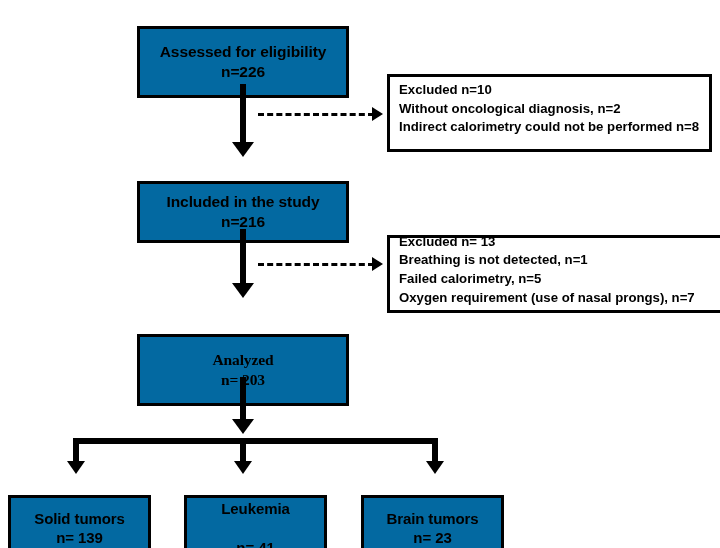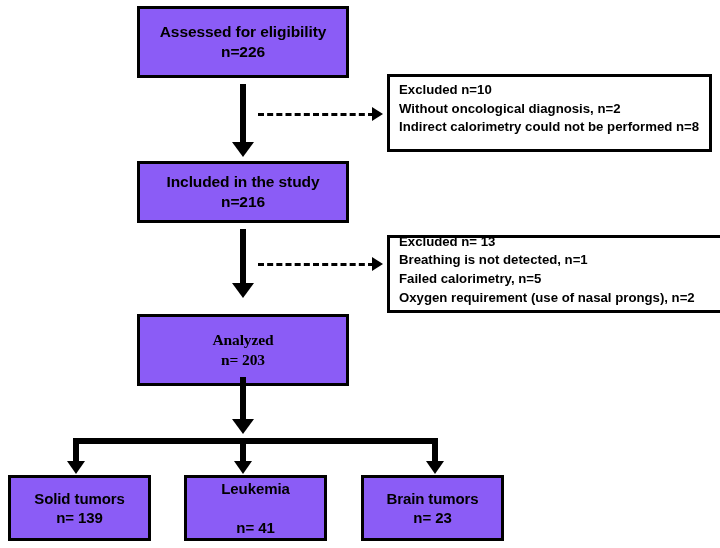--- a/index.html
+++ b/index.html
@@ -16,26 +16,27 @@
     position: relative;
     width: 720px;
     height: 548px;
     background: #ffffff;
     overflow: hidden;
   }
   .box {
     position: absolute;
     box-sizing: border-box;
     border: 3px solid #000000;
-    background: #8b5cf6;
+    background: #0369a1;
     display: flex;
     flex-direction: column;
     align-items: center;
     justify-content: center;
     text-align: center;
+    margin-top: 20px;
   }
   .box .line {
     font-weight: bold;
     font-size: 15.5px;
     line-height: 1.30;
     letter-spacing: -0.1px;
     white-space: nowrap;
   }
   
   #box-assessed  { left: 137px; top: 6px;   width: 212px; height: 72px; }
@@ -166,21 +167,21 @@
   <div class="vline" id="arrow2-shaft"></div>
   <div class="arrowhead" id="arrow2-head"></div>
 
   <div class="dashed" id="dash2"></div>
   <div class="arrowhead-right" id="dash2-head"></div>
 
   <div class="excl-box" id="box-excl-2">
     <div class="line">Excluded n= 13</div>
     <div class="line sub">Breathing is not detected, n=1</div>
     <div class="line sub">Failed calorimetry, n=5</div>
-    <div class="line sub">Oxygen requirement (use of nasal prongs), n=2</div>
+    <div class="line sub">Oxygen requirement (use of nasal prongs), n=7</div>
   </div>
 
   <div class="box" id="box-analyzed">
     <div class="line">Analyzed</div>
     <div class="line">n= 203</div>
   </div>
 
   <div class="vline" id="arrow3-shaft"></div>
   <div class="arrowhead" id="arrow3-head"></div>
 

